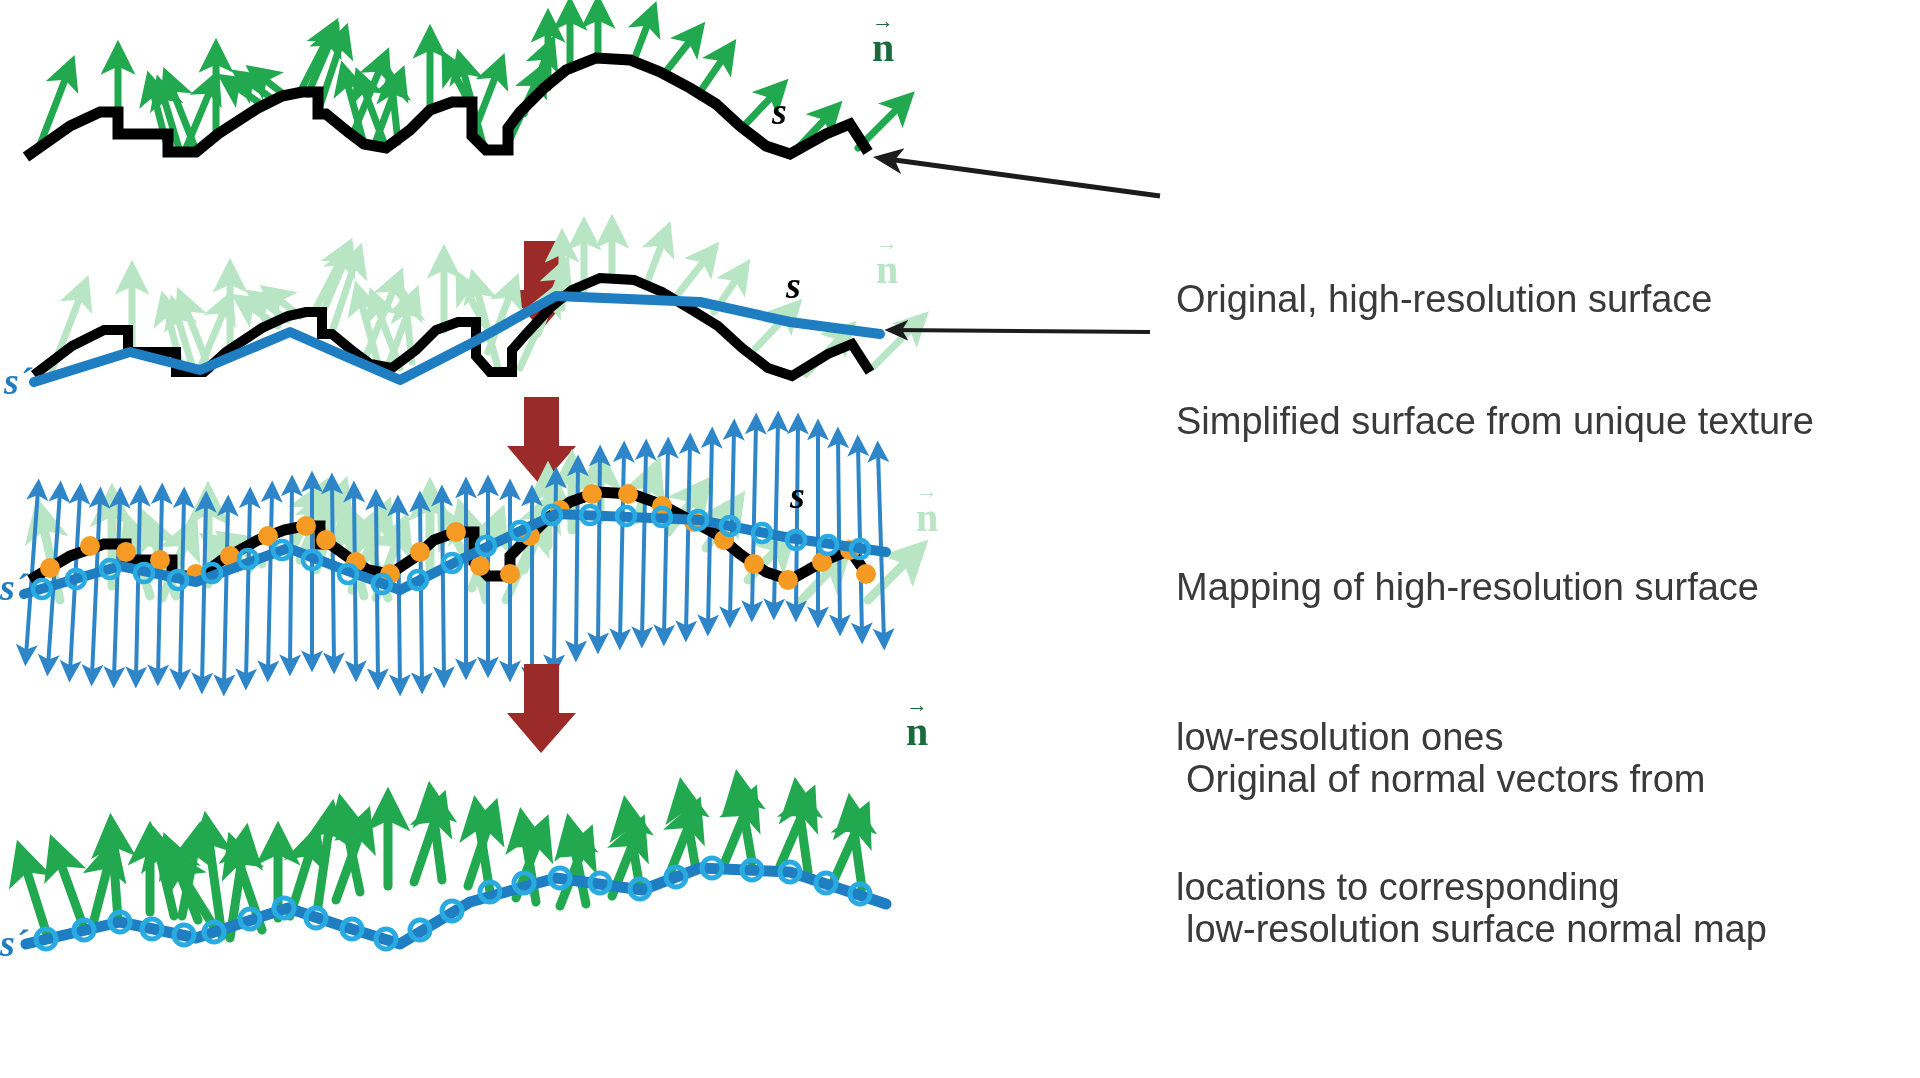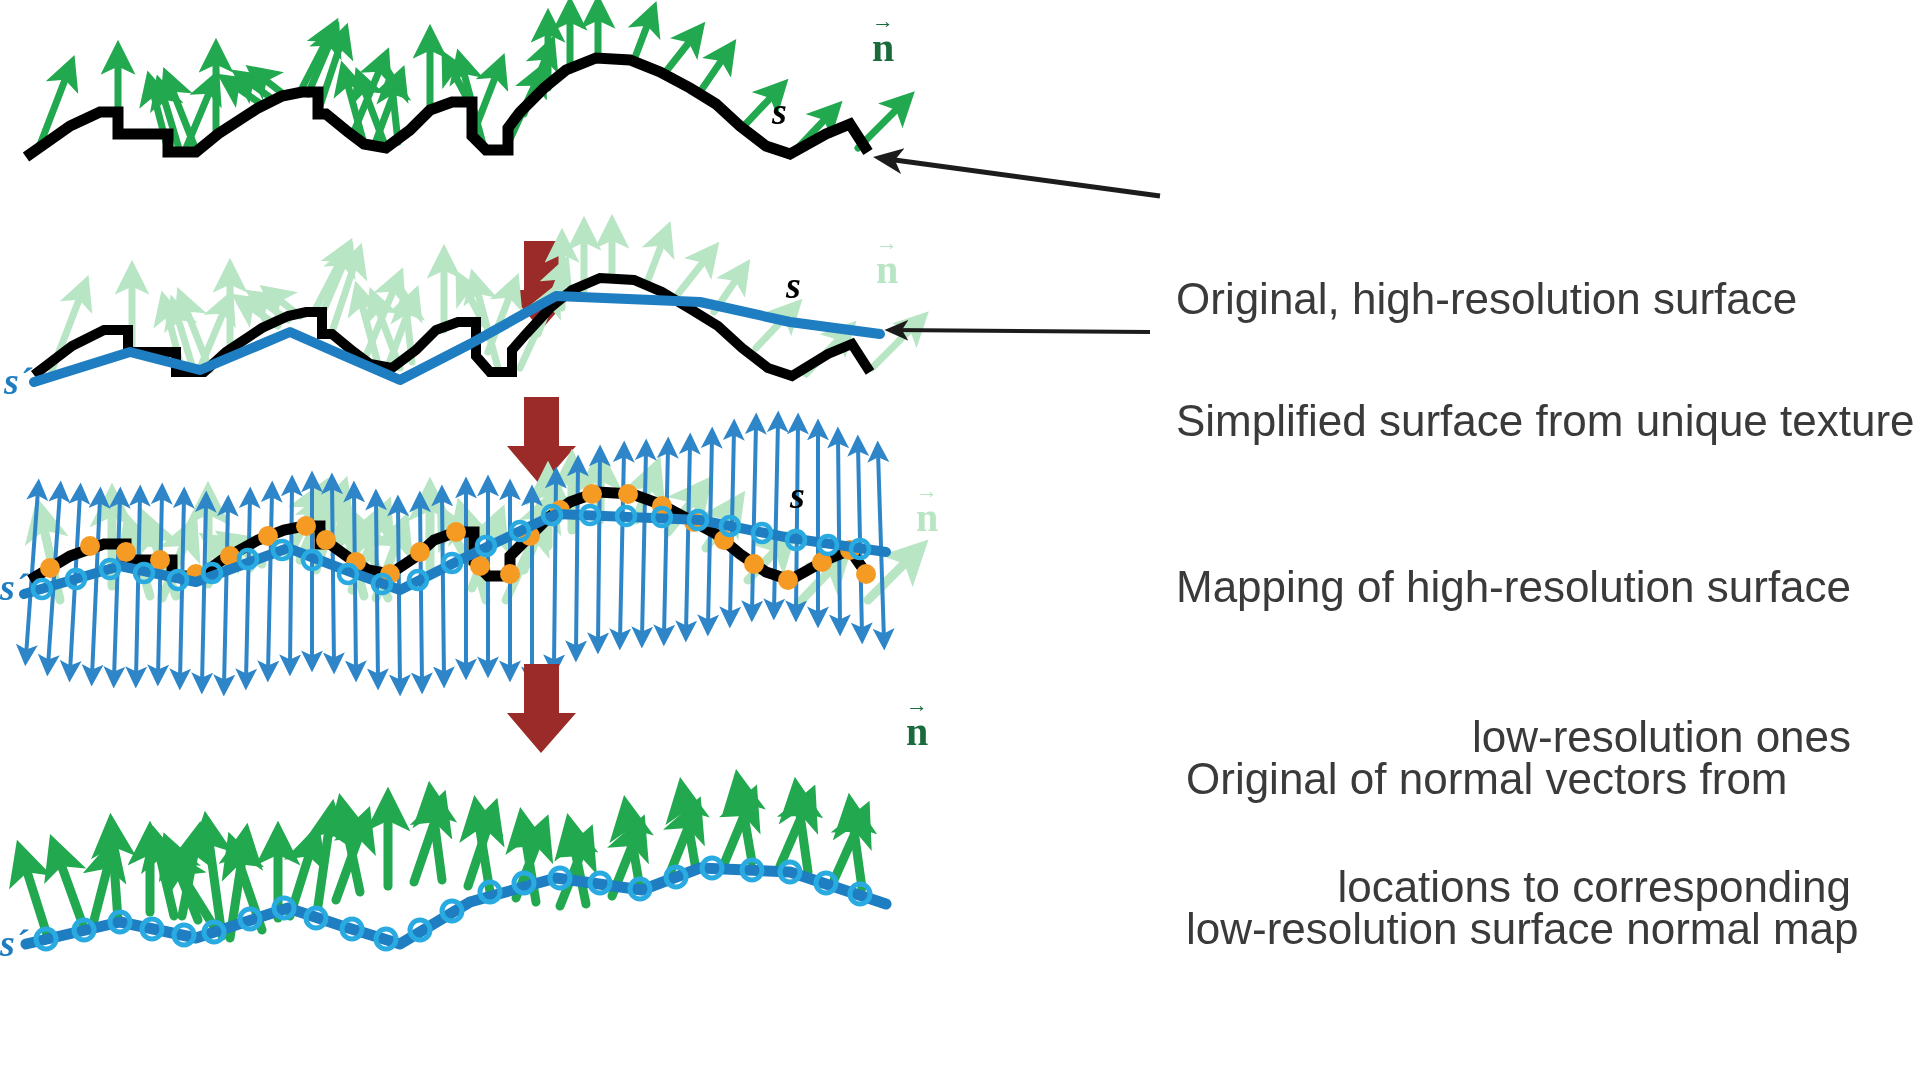--- a/index.html
+++ b/index.html
@@ -2,21 +2,21 @@
 <html><head>
 <meta charset="utf-8">
 <style>
   html,body{margin:0;padding:0;background:#fff;}
   body{width:1920px;height:1078px;font-family:"Liberation Sans",sans-serif;overflow:hidden;position:relative;}
   #stage{position:absolute;left:0;top:0;width:1920px;height:1078px;}
   svg.layer{position:absolute;left:0;top:0;width:1920px;height:1078px;}
   .caption{
     position:absolute;
     font-family:"Liberation Sans",sans-serif;
-    font-size:44px;
+    font-size:38px;
     line-height:50px;
     color:#3a3a3a;
     white-space:pre;
   }
   .vlabel{
     position:absolute;
     font-family:"Liberation Serif",serif;
     font-weight:bold;
     font-style:italic;
     font-size:38px;
@@ -402,21 +402,21 @@
   </div>
 
   <div class="caption" style="left:1176px; top:174px;">
     <div>Original, high-resolution surface</div>
   </div>
 
   <div class="caption" style="left:1176px; top:296px;">
     <div>Simplified surface from unique texture</div>
   </div>
 
-  <div class="caption" style="left:1176px; top:462px;text-align:right;">
+  <div class="caption" style="left:1176px; top:462px;">
     <div>Mapping of high-resolution surface</div>
     <div>low-resolution ones</div>
     <div>locations to corresponding</div>
   </div>
 
   <div class="caption" style="left:1186px; top:654px;">
     <div>Original of normal vectors from</div>
     <div>low-resolution surface normal map</div>
   </div>
 

